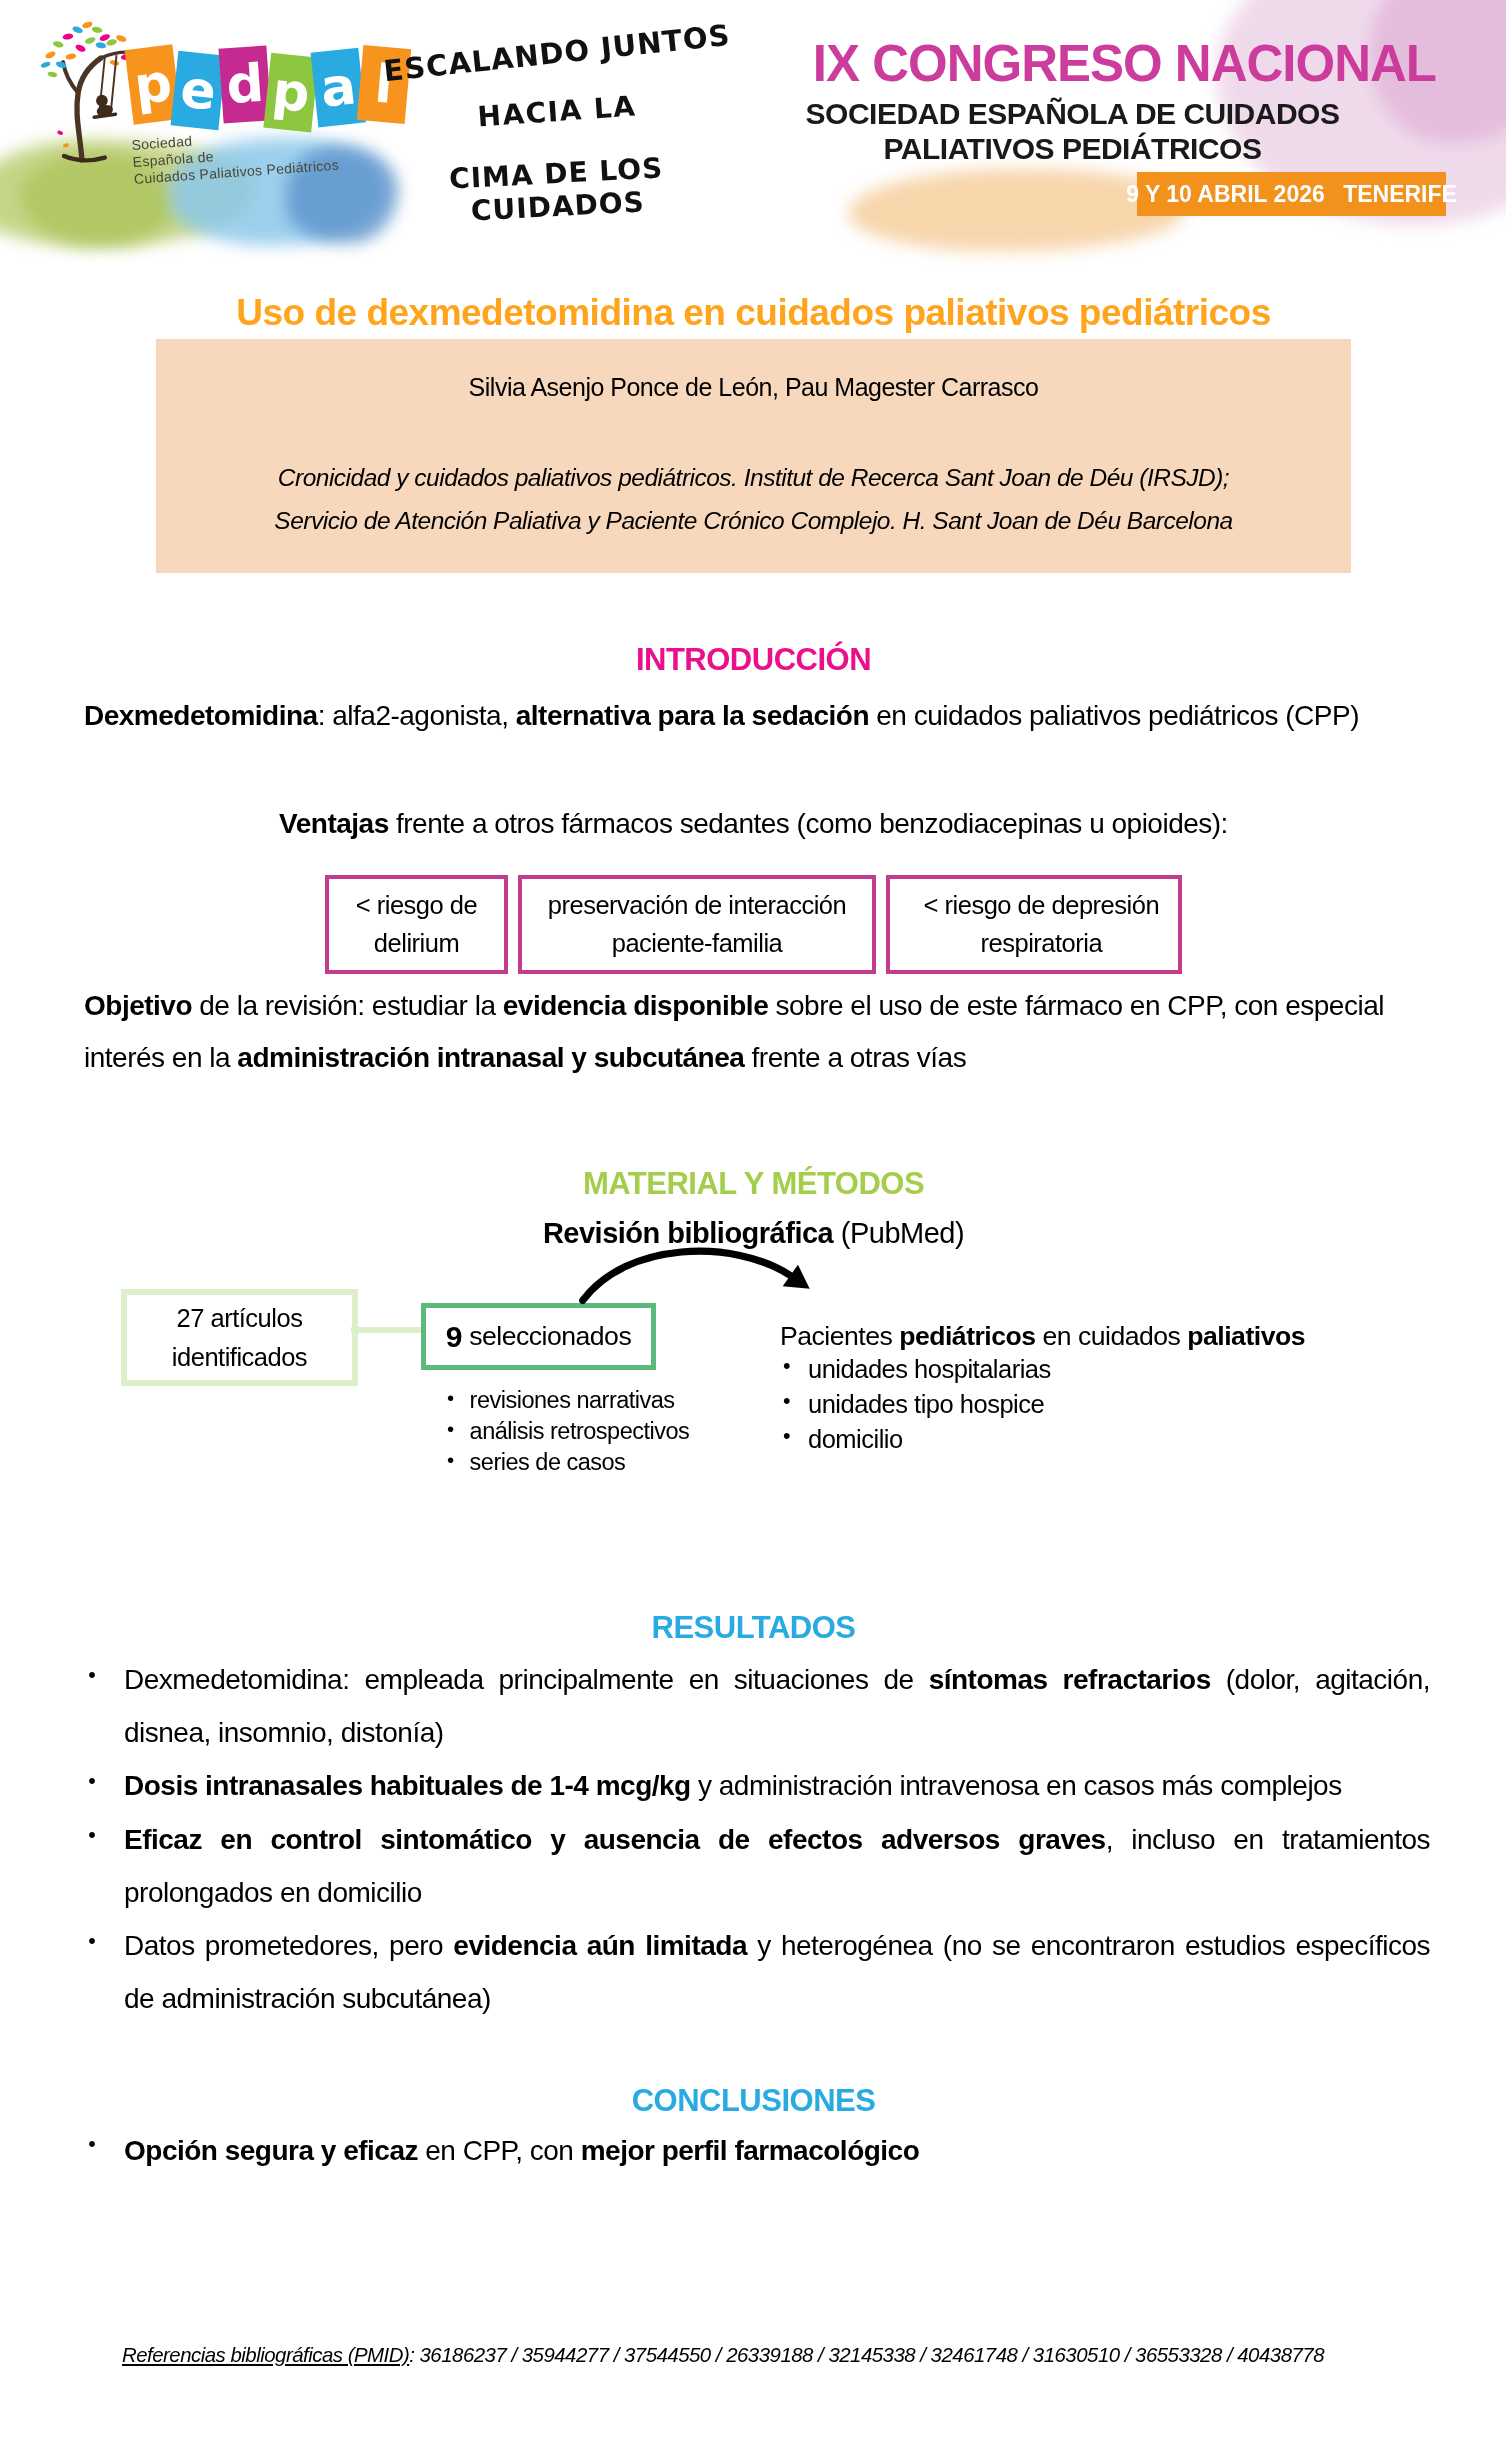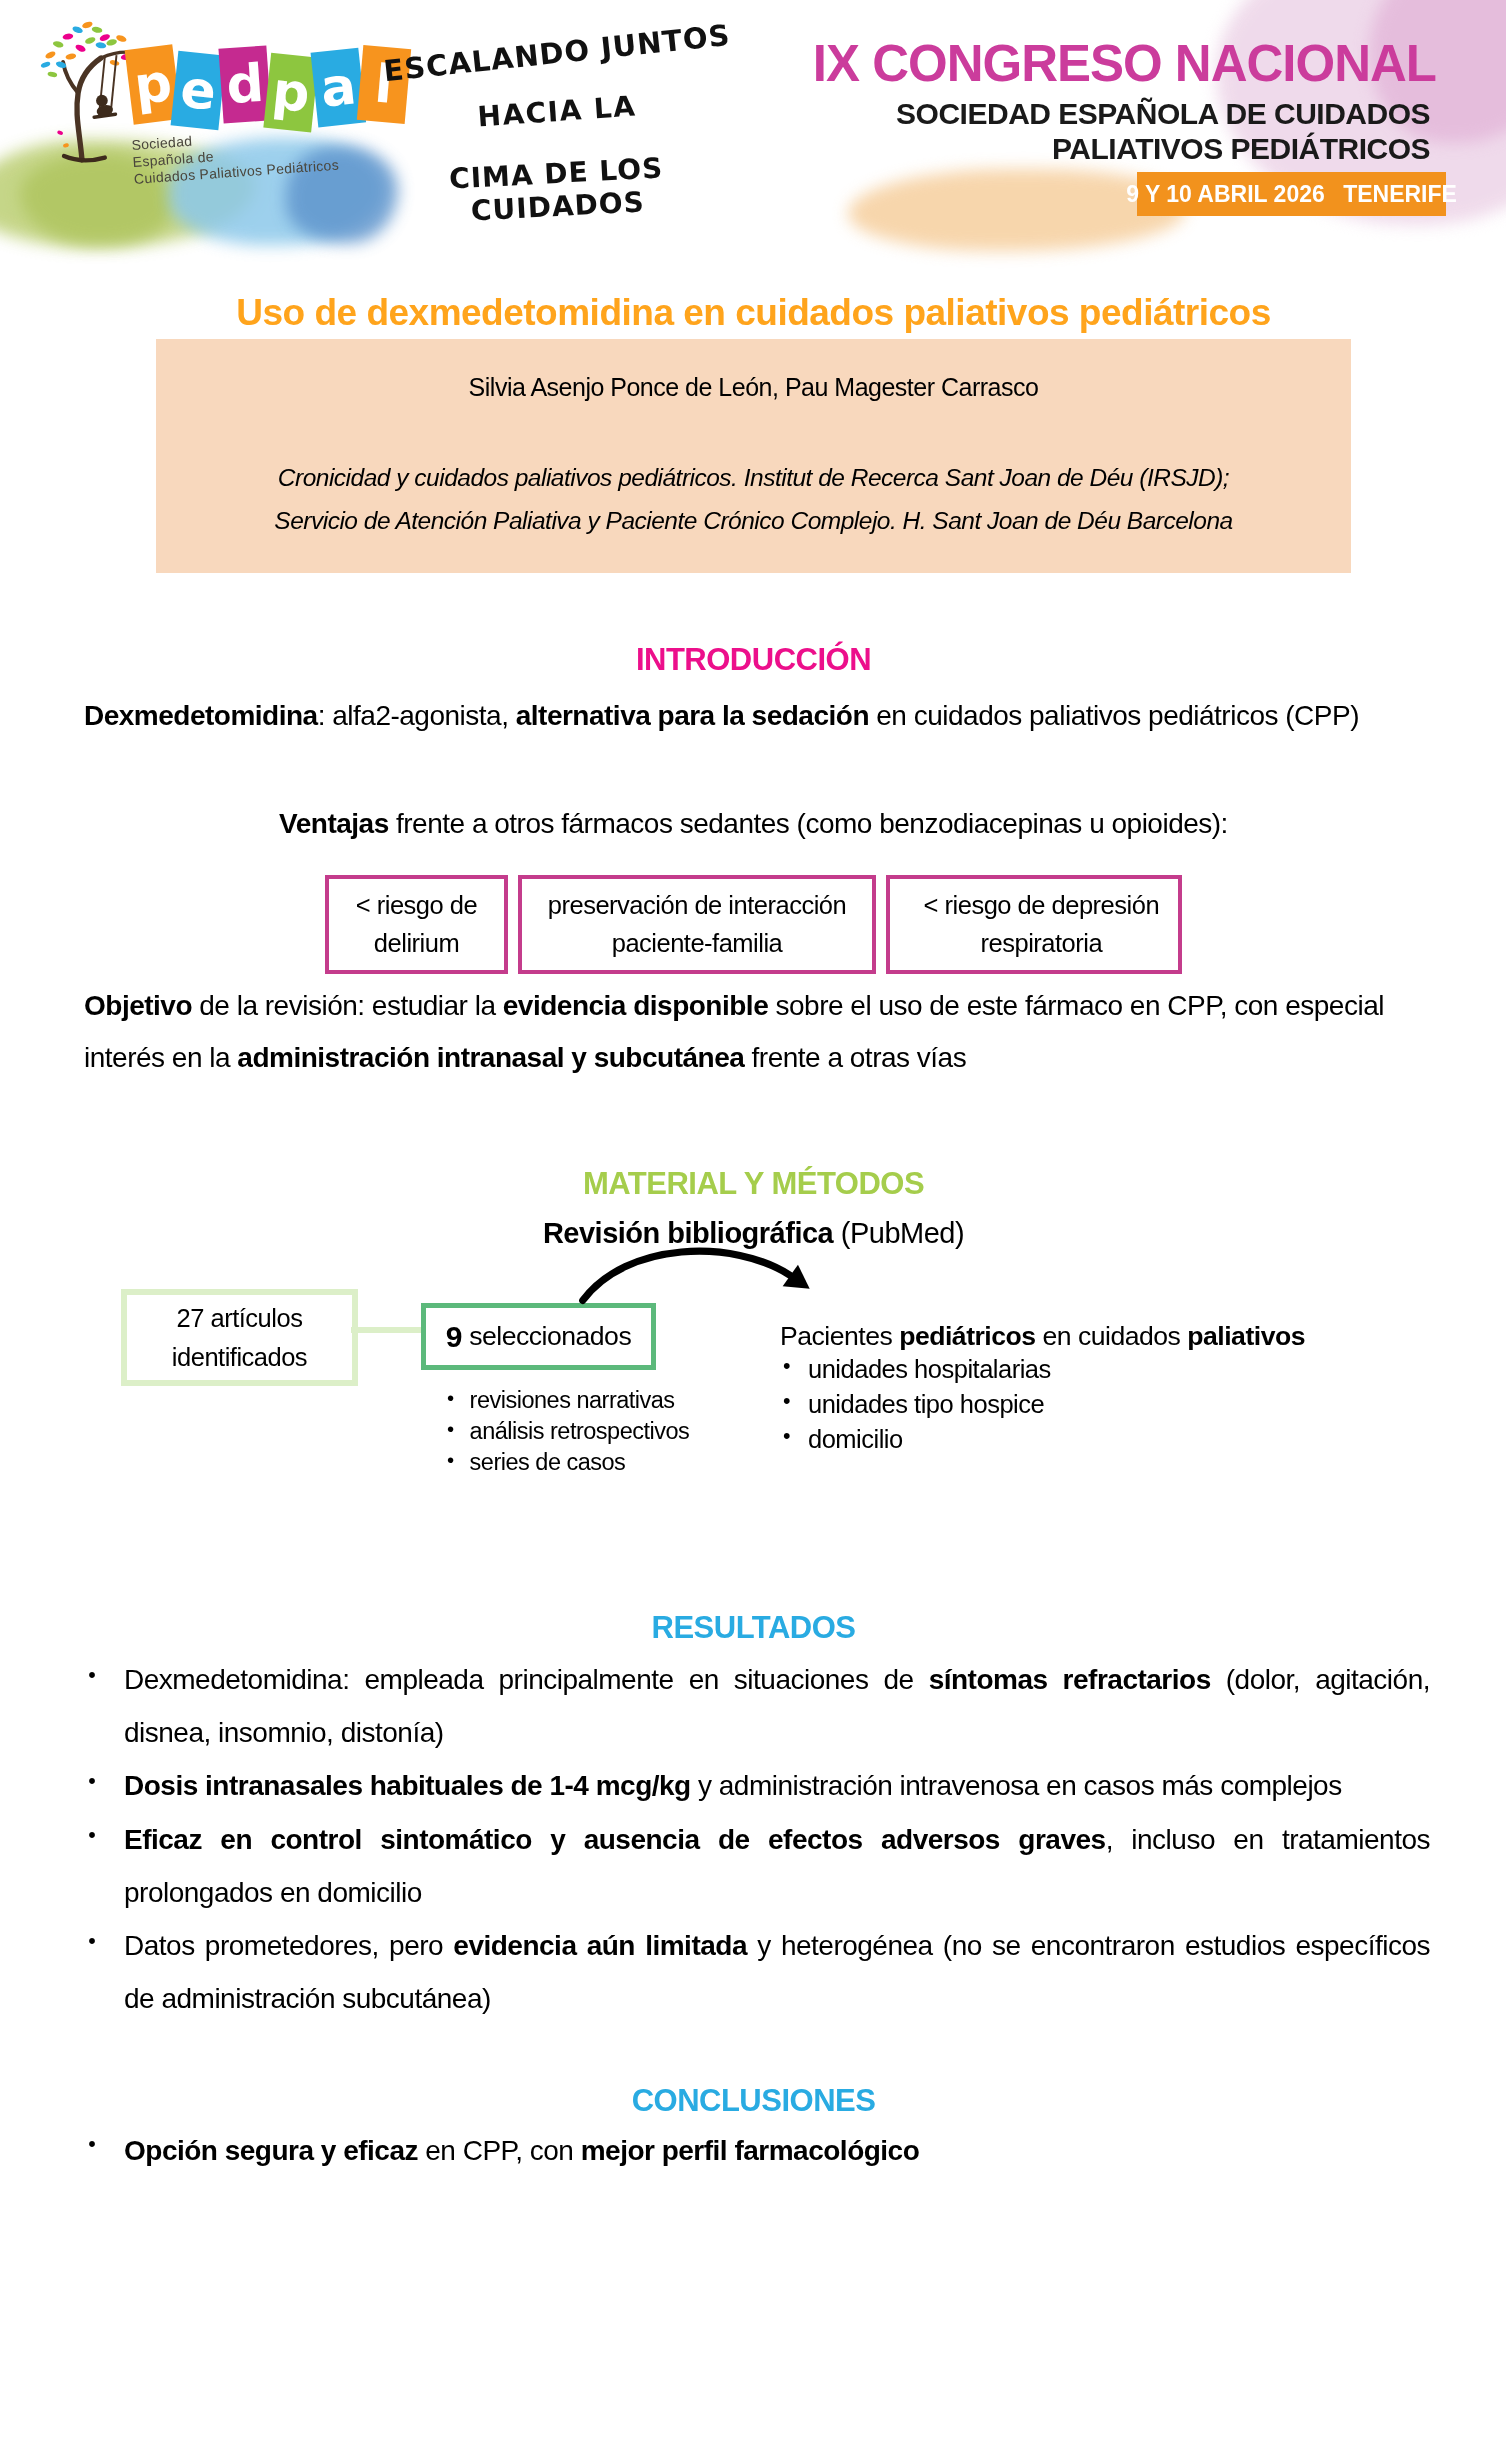--- a/index.html
+++ b/index.html
@@ -41,21 +41,21 @@
   
   .tagline{left:378px;top:36px;width:358px;text-align:center;
     font-family:"DejaVu Sans",sans-serif;font-weight:bold;color:#111;}
   .tag-l1{font-size:29px;transform:rotate(-6deg);letter-spacing:1px;}
   .tag-l2{font-size:28px;transform:rotate(-4deg);margin-top:24.5px;letter-spacing:1.5px;}
   .tag-l3{font-size:28px;transform:rotate(-3deg);margin-top:29px;letter-spacing:1px;}
 
   
   .congress-title{left:741px;top:34px;width:695px;text-align:right;color:#CB3C9C;
     font-weight:bold;font-size:51px;letter-spacing:-1px;}
-  .congress-sub{left:715px;top:96px;width:715px;text-align:right;font-weight:bold;
+  .congress-sub{left:715px;top:96px;width:715px;text-align:center;font-weight:bold;
     font-size:30px;line-height:1.18;color:#1a1a1a;letter-spacing:-0.5px;}
   .banner{left:1137px;top:172px;width:309px;height:44px;background:#F2921D;display:flex;
     align-items:center;justify-content:center;color:#fff;font-weight:bold;font-size:23px;white-space:nowrap;}
   .banner-sep{display:inline-block;width:3.1px;height:28px;background:#cf7217;margin:0 9.2px;}
 
   
   .main-title{left:0;right:0;top:292px;text-align:center;color:#FFA41C;font-weight:bold;
     font-size:37px;letter-spacing:-0.5px;}
   .authors-box{left:156px;top:339px;width:1195px;background:#F8D8BD;box-sizing:border-box;
     padding:26.6px 45px 30px;}
@@ -261,15 +261,16 @@
     <li><b>Dosis intranasales habituales de 1-4 mcg/kg</b><span> y administración intravenosa en casos más complejos</span></li>
     <li><b>Eficaz en control sintomático y ausencia de efectos adversos graves</b><span>, incluso en tratamientos prolongados en domicilio</span></li>
     <li><span>Datos prometedores, pero </span><b>evidencia aún limitada</b><span> y heterogénea (no se encontraron estudios específicos de administración subcutánea)</span></li>
   </ul>
 
   <div class="abs sec-heading h-conc">CONCLUSIONES</div>
   <ul class="abs plain conc-list">
     <li><b>Opción segura y eficaz</b><span> en CPP, con </span><b>mejor perfil farmacológico</b></li>
   </ul>
 
+  <div class="abs refs"><span class="u">Referencias bibliográficas (PMID)</span><span>: 36186237 / 35944277 / 37544550 / 26339188 / 32145338 / 32461748 / 31630510 / 36553328 / 40438778</span></div>
 
 </div>
 
 
 </body></html>

